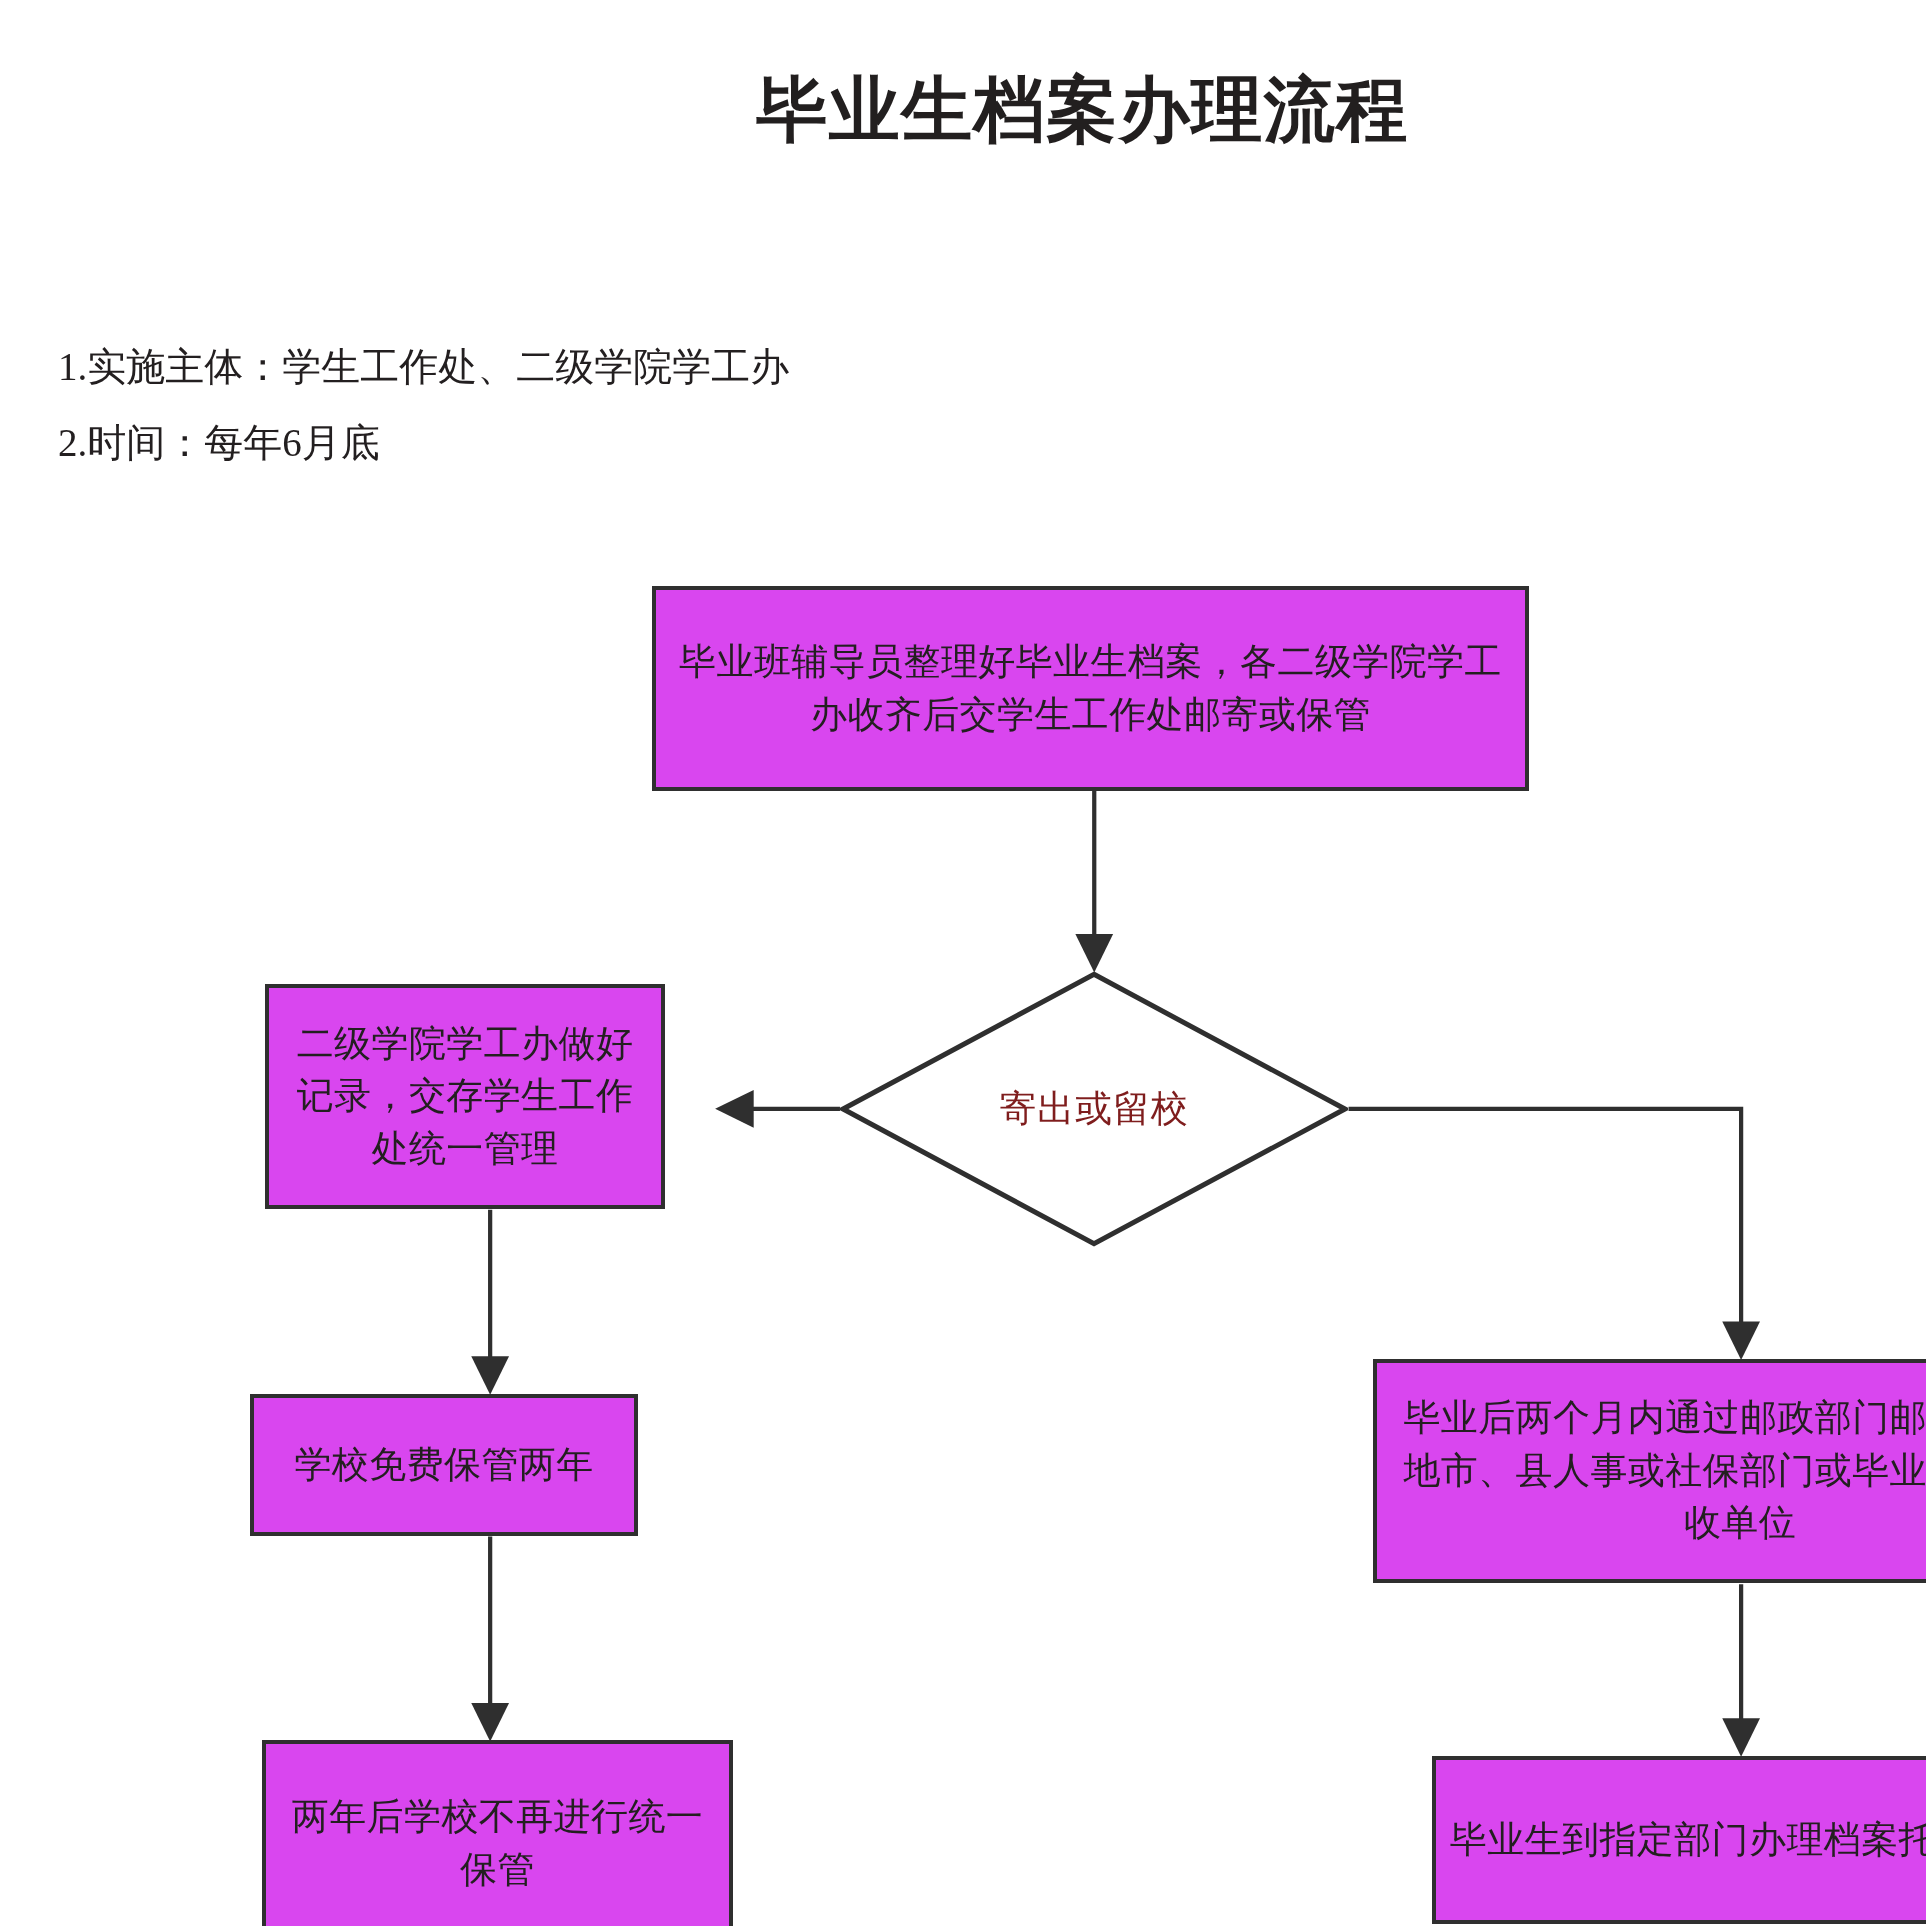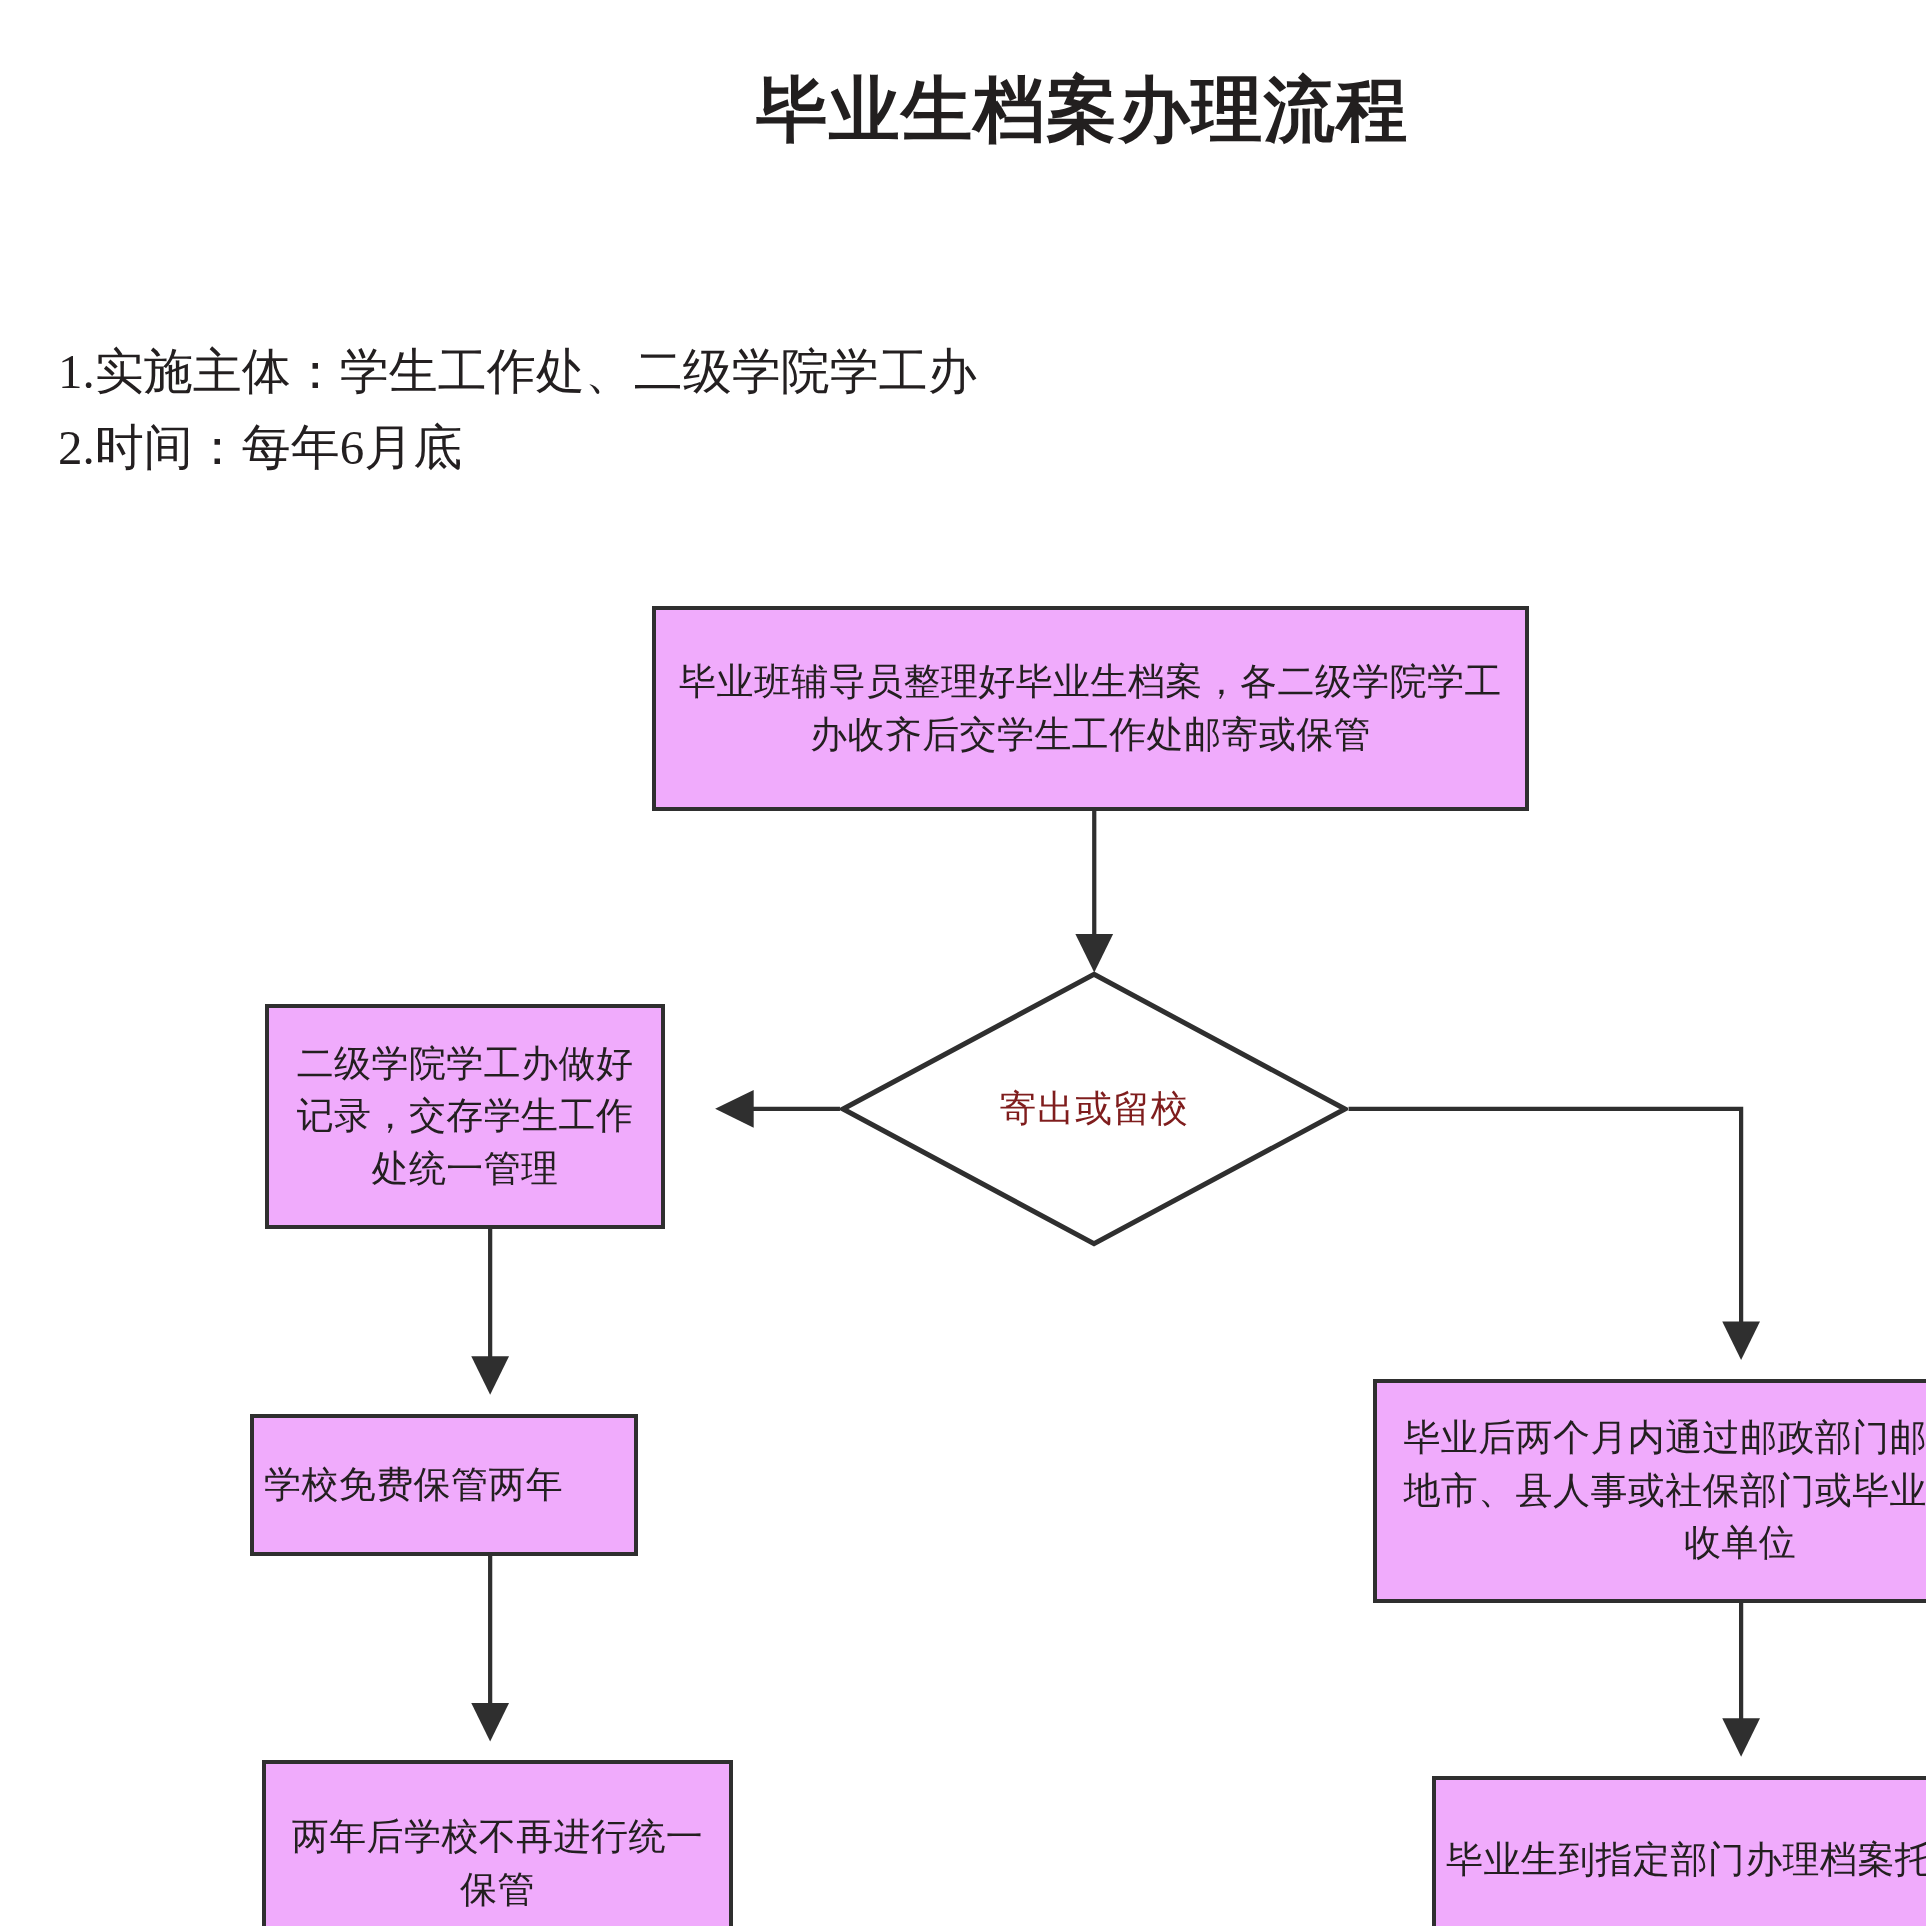--- a/index.html
+++ b/index.html
@@ -7,31 +7,31 @@
   #canvas{position:relative;width:2165px;height:1998px;background:#fff;overflow:hidden;}
 
   .page-title{
     position:absolute;left:0;top:69px;width:2165px;
     text-align:center;font-size:71px;line-height:1.15;
     font-family:"Liberation Sans","DejaVu Sans",sans-serif;
     font-weight:700;color:#221f1f;letter-spacing:1.5px;
   }
 
   .meta-line{
-    position:absolute;left:58px;font-size:49px;line-height:1.0;
+    position:absolute;left:58px;font-size:39px;line-height:1.0;
     white-space:nowrap;color:#231f20;
   }
   .meta-1{top:347px;}
   .meta-2{top:411px;margin-top:12px;}
 
   .node{
     position:absolute;box-sizing:border-box;
-    border:4.2px solid #2f2f2f;background:#f0abfc;
-    display:flex;align-items:center;
-    text-align:center;color:#231f20;margin-top:20px;
+    border:4.2px solid #2f2f2f;background:#d946ef;
+    display:flex;align-items:center;justify-content:center;
+    text-align:center;color:#231f20;
   }
   .node .txt{
     display:block;font-size:37px;line-height:1.42;
     padding:0 10px;letter-spacing:0.4px;
   }
 
   
   #node-collect   {left:652px;top:586px;width:877px;height:205px;}
   #node-keep      {left:265px; top:984px;width:400px;height:225px;}
   #node-free2y    {left:250px; top:1394px;width:388px;height:142px;}

